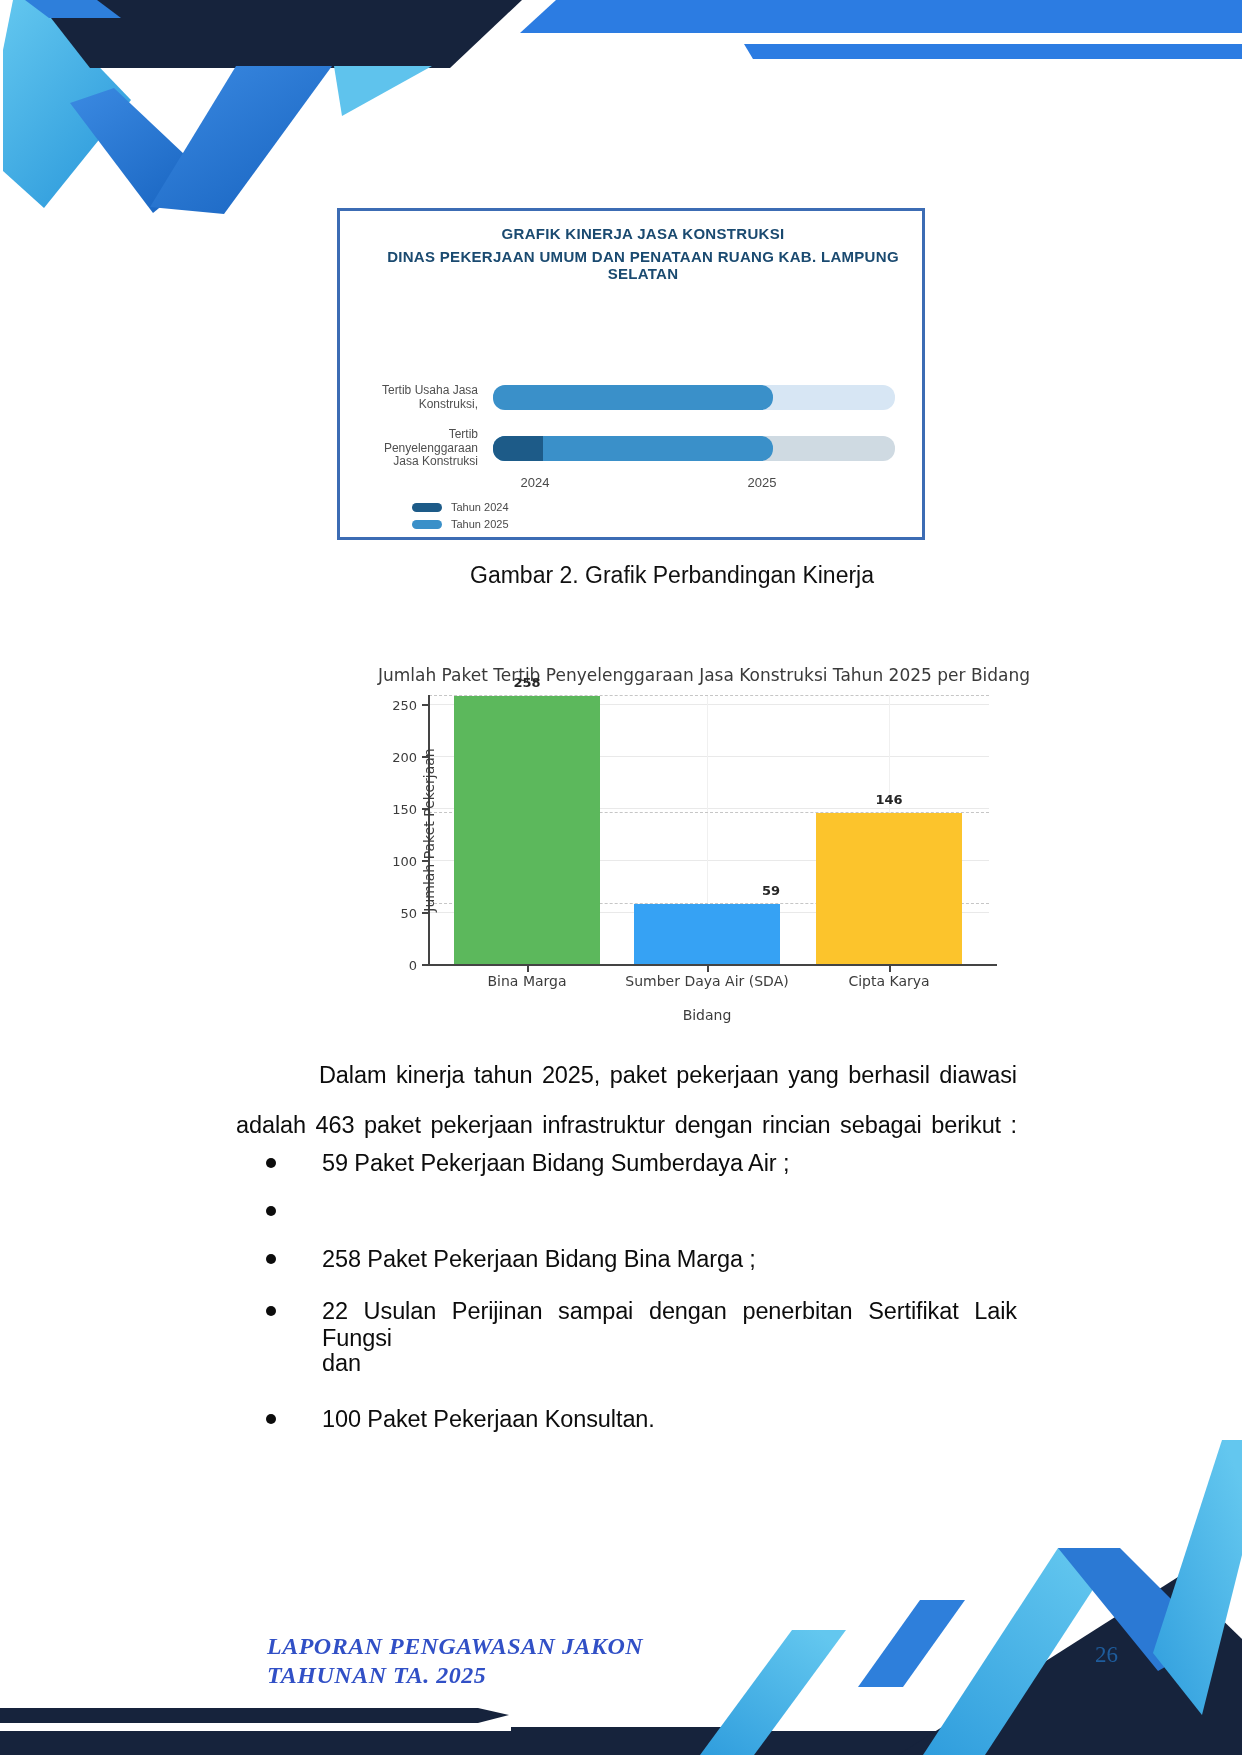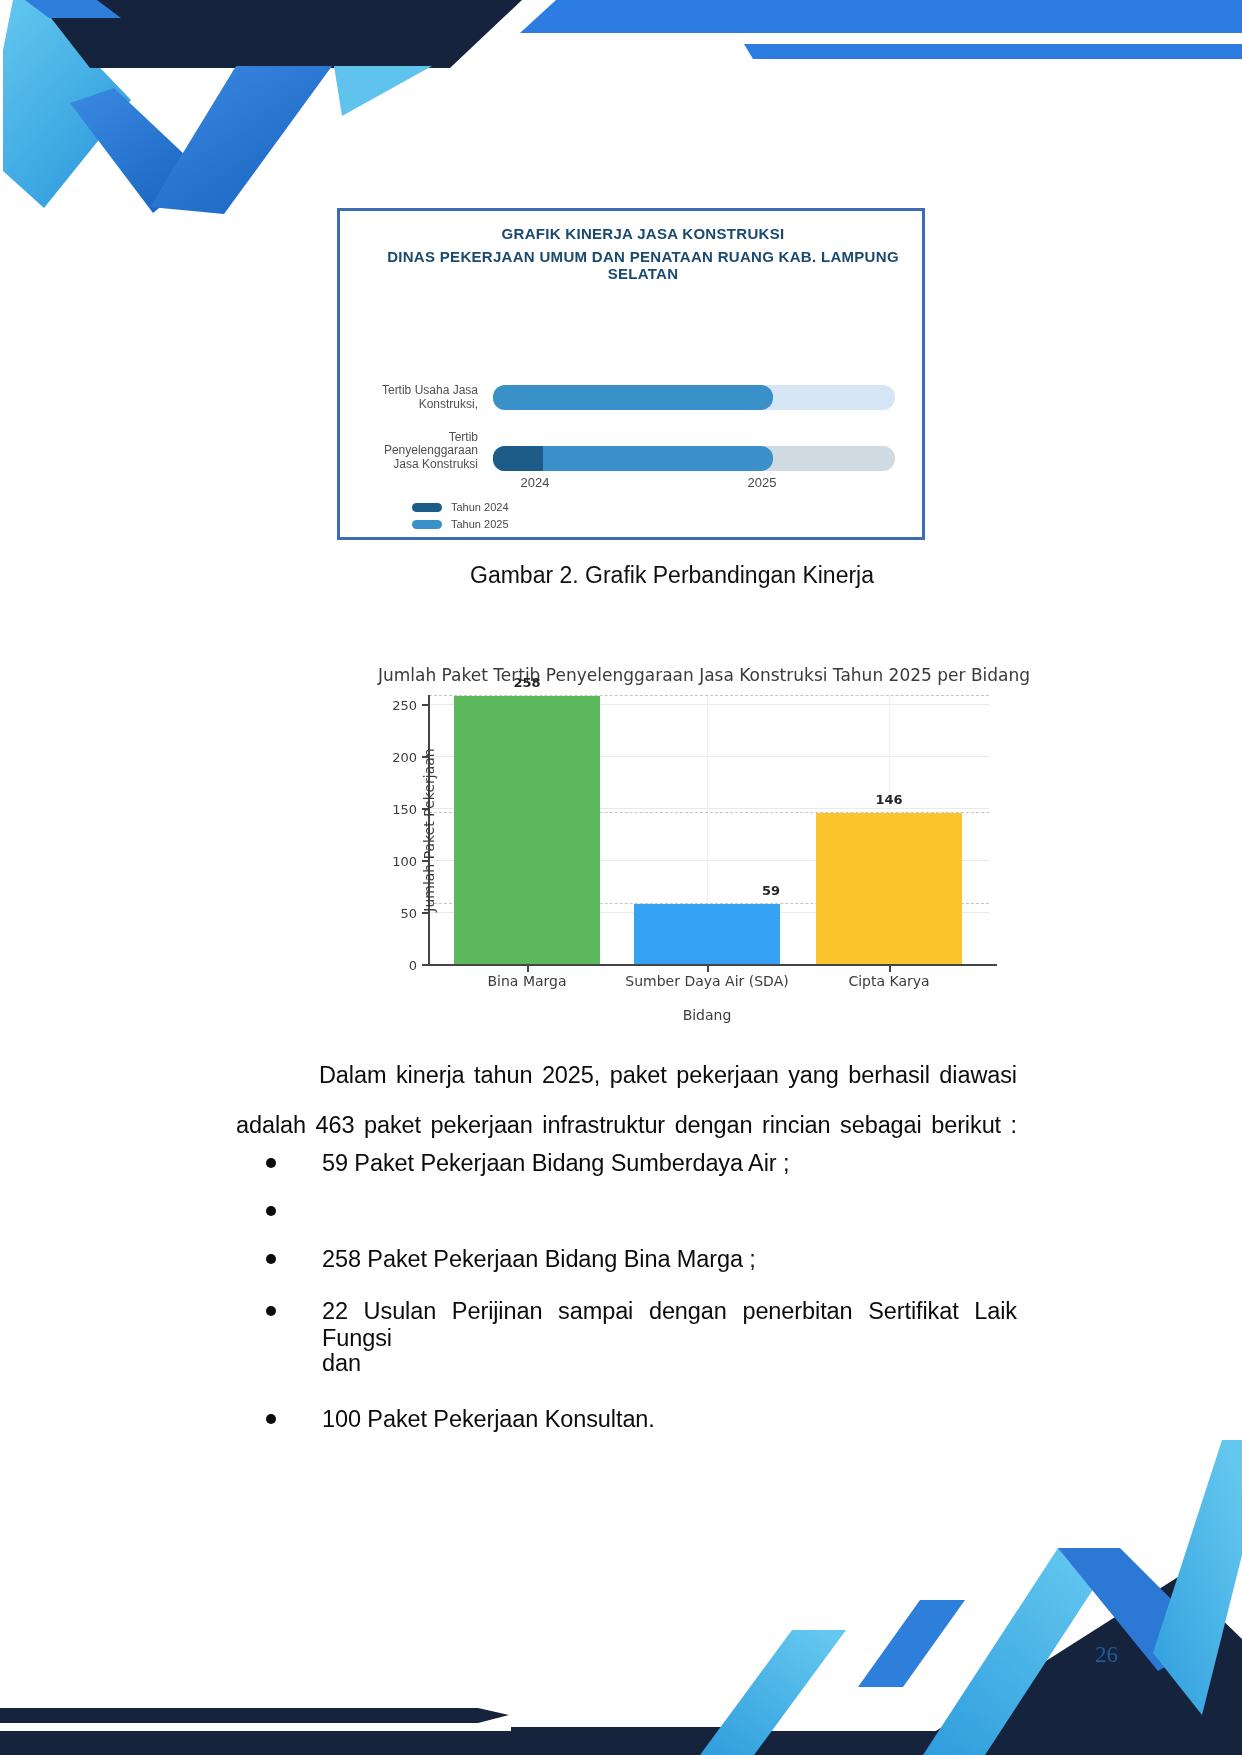--- a/index.html
+++ b/index.html
@@ -93,21 +93,21 @@
       <div class="f2label">
         <div>Tertib Usaha Jasa</div>
         <div>Konstruksi,</div>
       </div>
       <div class="f2barzone">
         <div class="f2track" style="background:#d7e6f4;"></div>
         <div class="f2seg" style="width:280px;background:#3a90c9;"></div>
       </div>
     </div>
 
-    <div class="f2row" style="top:235px;align-items:flex-end;">
+    <div class="f2row" style="top:225px;">
       <div class="f2label">
         <div>Tertib</div>
         <div>Penyelenggaraan</div>
         <div>Jasa Konstruksi</div>
       </div>
       <div class="f2barzone">
         <div class="f2track" style="background:#cfdae2;"></div>
         <div class="f2seg" style="width:280px;background:#3a90c9;"></div>
         <div class="f2seg" style="width:50px;background:#1d5b88;border-radius:12px 0 0 12px;"></div>
       </div>
@@ -216,15 +216,19 @@
     <path d="M0,273 L478,273 L509,280 L478,288 L0,288 Z" fill="#16233c"></path>
     <rect x="511" y="292" width="234" height="11" fill="#16233c"></rect>
     <path d="M700,320 L792,195 L846,195 L754,320 Z" fill="url(#gLightF)"></path>
     <path d="M858,252 L920,165 L965,165 L903,252 Z" fill="#2e7fdb"></path>
     <path d="M898,320 L1178,142 L1242,204 L1242,320 Z" fill="#16233c"></path>
     <path d="M923,320 L1058,113 L1120,113 L985,320 Z" fill="url(#gLightF)"></path>
     <path d="M1058,113 L1120,113 L1212,205 L1158,236 Z" fill="#2b79d4"></path>
     <path d="M1153,218 L1222,5 L1242,5 L1242,120 L1202,280 Z" fill="url(#gLightF)"></path>
   </svg>
 
+  <div class="abs" id="footer-text">
+    <div>LAPORAN PENGAWASAN JAKON</div>
+    <div>TAHUNAN TA. 2025</div>
+  </div>
   <div class="abs" id="page-number">26</div>
 
 </div>
 
 </body></html>

